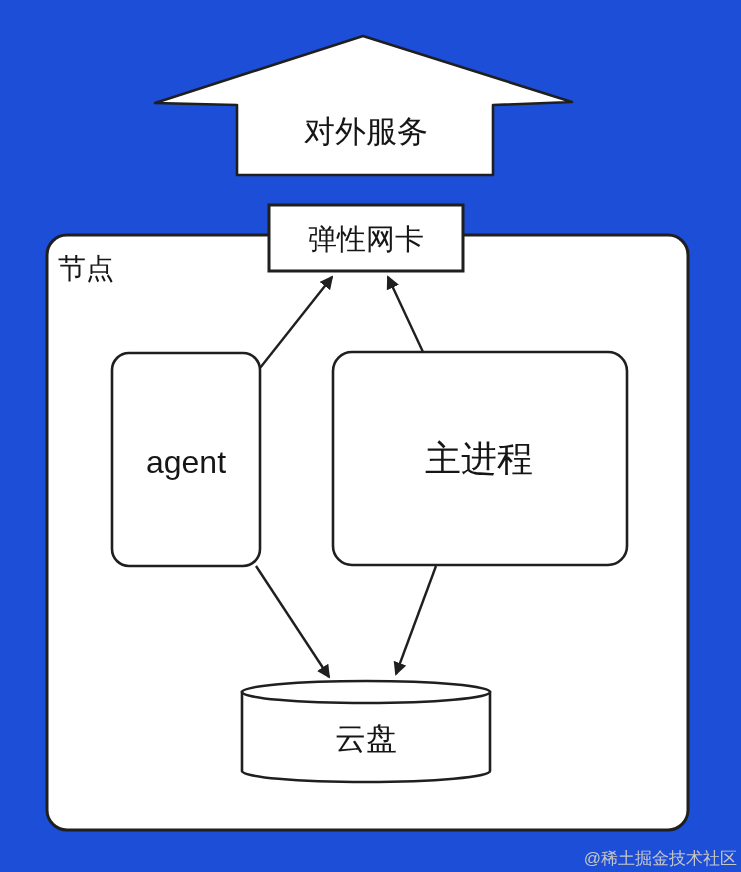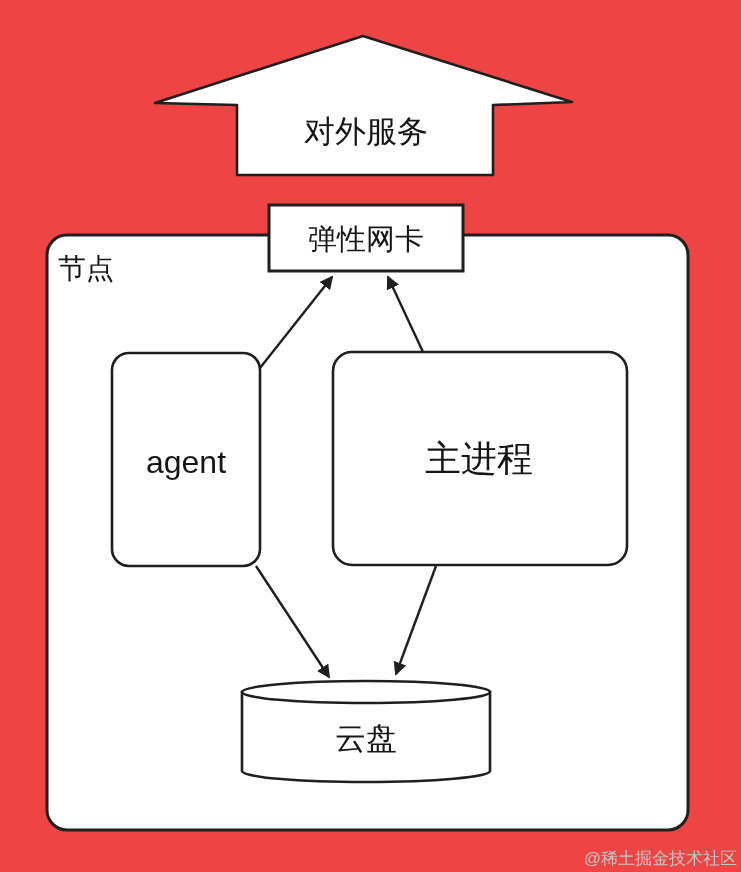--- a/index.html
+++ b/index.html
@@ -4,21 +4,21 @@
 <style>
   html, body {
     margin: 0;
     padding: 0;
     background: #ffffff;
   }
   .canvas {
     position: relative;
     width: 741px;
     height: 872px;
-    background: #ef4444;
+    background: #1d4ed8;
     font-family: "Liberation Sans", sans-serif;
     overflow: hidden;
   }
   svg { display: block; }
   .shape {
     fill: #ffffff;
     stroke: #1f1f1f;
     stroke-width: 3;
   }
   .shape-thin {

